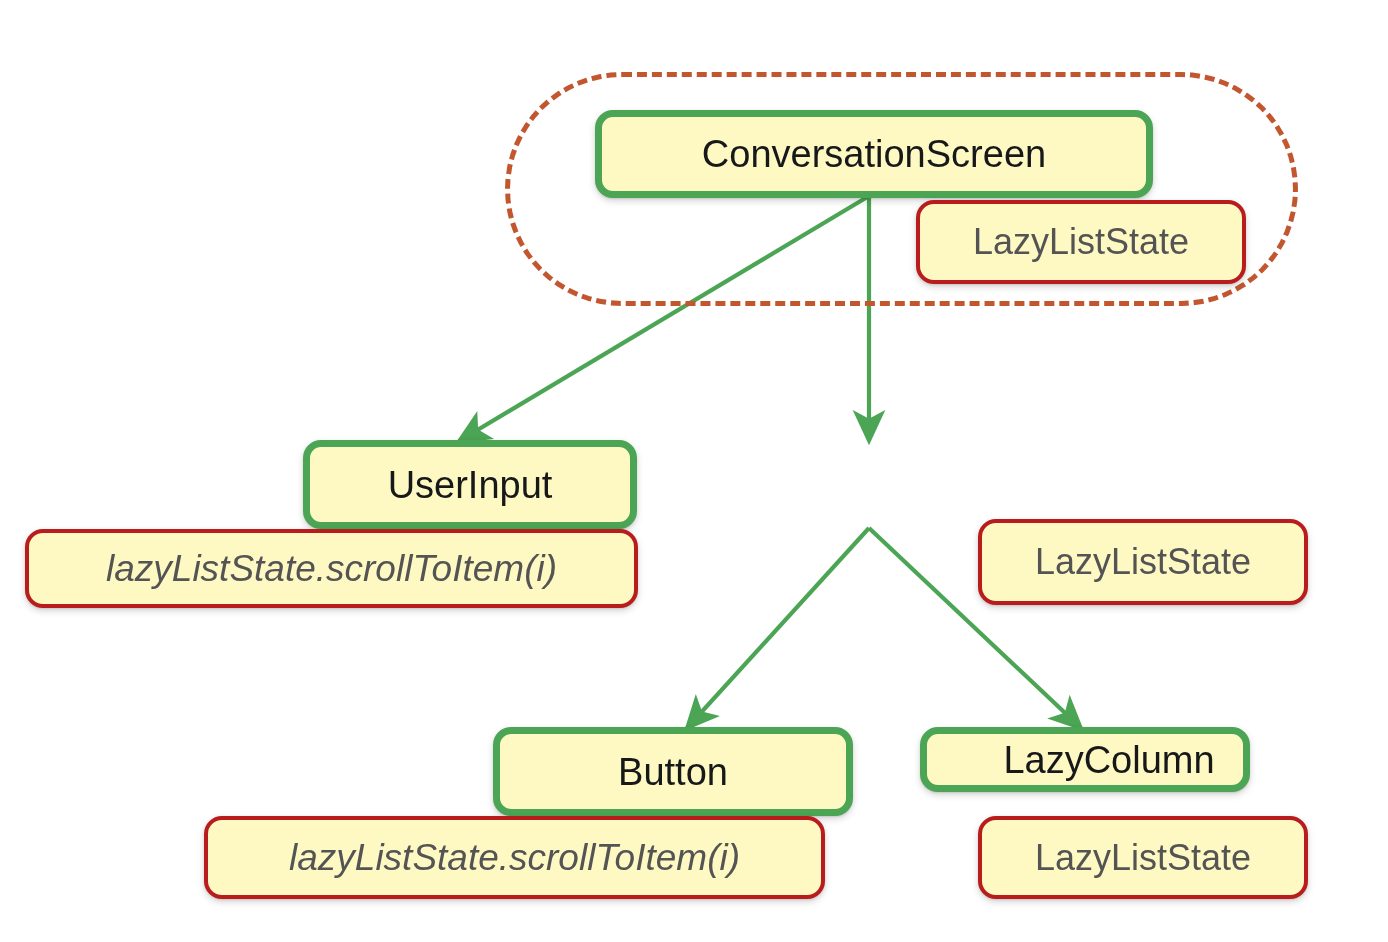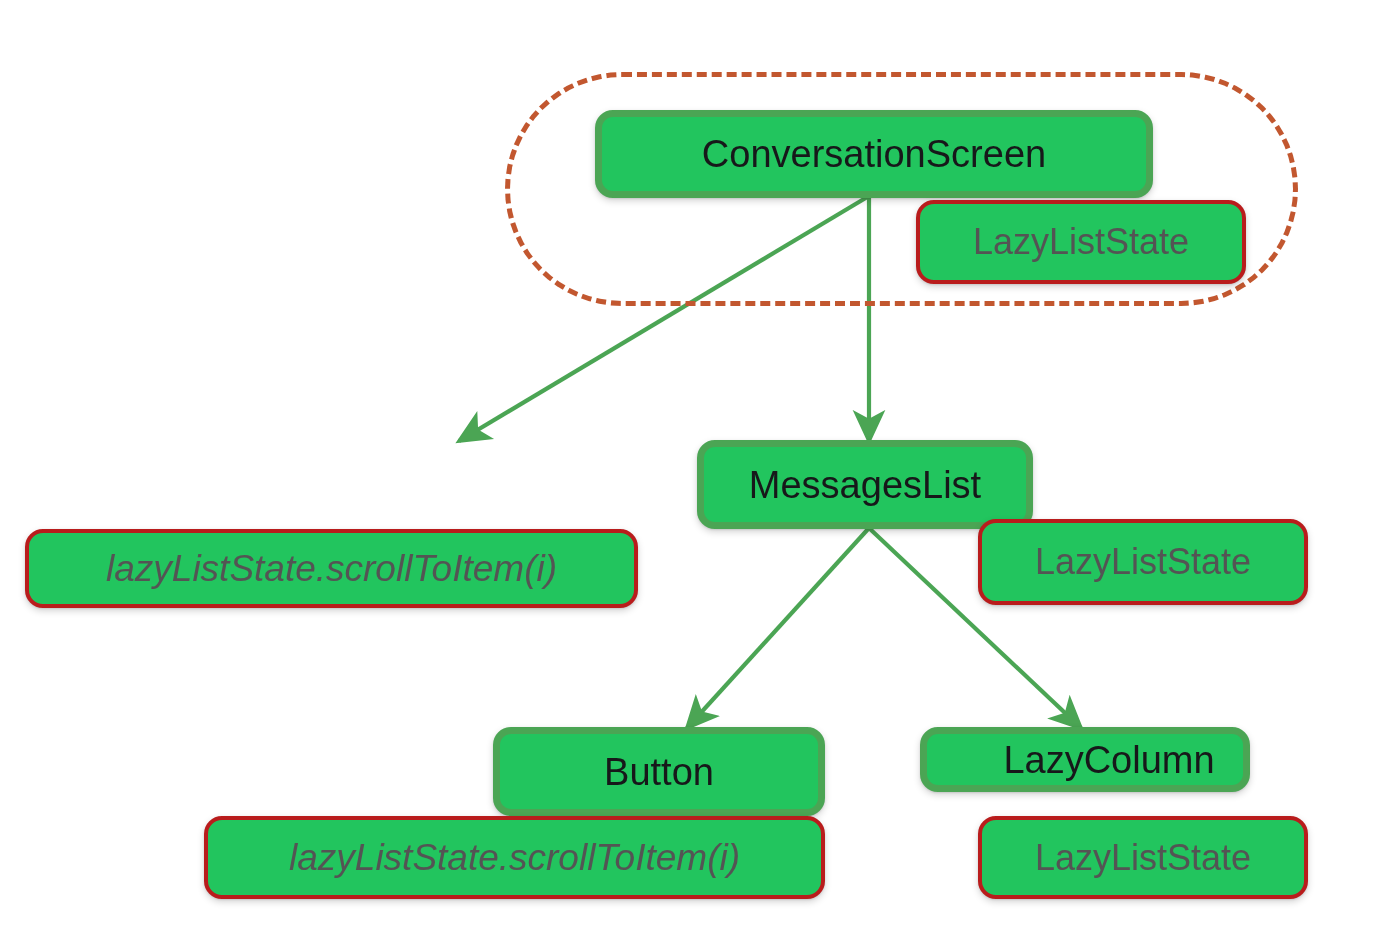--- a/index.html
+++ b/index.html
@@ -46,21 +46,21 @@
     font-weight: bold;
     color: #5D5D5D;
     letter-spacing: 0.1px;
     white-space: nowrap;
   }
 
   
   .node {
     position: absolute;
     box-sizing: border-box;
-    background: #22c55e;
+    background: #fef9c3;
     display: flex;
     align-items: center;
     justify-content: center;
     border-radius: 18px;
     box-shadow: 0 3px 7px rgba(0,0,0,0.17), 0 1px 2px rgba(0,0,0,0.10);
   }
   .node .label {
     white-space: nowrap;
     line-height: 1;
   }
@@ -115,34 +115,34 @@
   <div class="lca-region" style="left:505px; top:72px; width:793px; height:234px;"></div>
 
   <div class="node composable" style="left:595px; top:110px; width:558px; height:88px;">
     <span class="label">ConversationScreen</span>
   </div>
 
   <div class="node state" style="left:916px; top:200px; width:330px; height:84px;">
     <span class="label">LazyListState</span>
   </div>
 
+  <div class="node composable" style="left:303px; top:440px; width:334px; height:89px;">
+    <span class="label">UserInput</span>
+  </div>
 
   <div class="node state wide" style="left:25px; top:529px; width:613px; height:79px;">
     <span class="label">lazyListState.scrollToItem(i)</span>
   </div>
 
-  <div class="node composable" style="left:697px; top:440px; width:336px; height:89px;">
-    <span class="label">MessagesList</span>
-  </div>
 
   <div class="node state" style="left:978px; top:519px; width:330px; height:86px;">
     <span class="label">LazyListState</span>
   </div>
 
-  <div class="node composable" style="left:493px; top:727px; width:332px; height:89px;">
+  <div class="node composable" style="left:493px; top:727px; width:360px; height:89px;">
     <span class="label">Button</span>
   </div>
 
   <div class="node state wide" style="left:204px; top:816px; width:621px; height:83px;">
     <span class="label">lazyListState.scrollToItem(i)</span>
   </div>
 
   <div class="node composable" style="left:920px; top:727px; width:330px; height:65px;padding-left:48px;">
     <span class="label">LazyColumn</span>
   </div>

